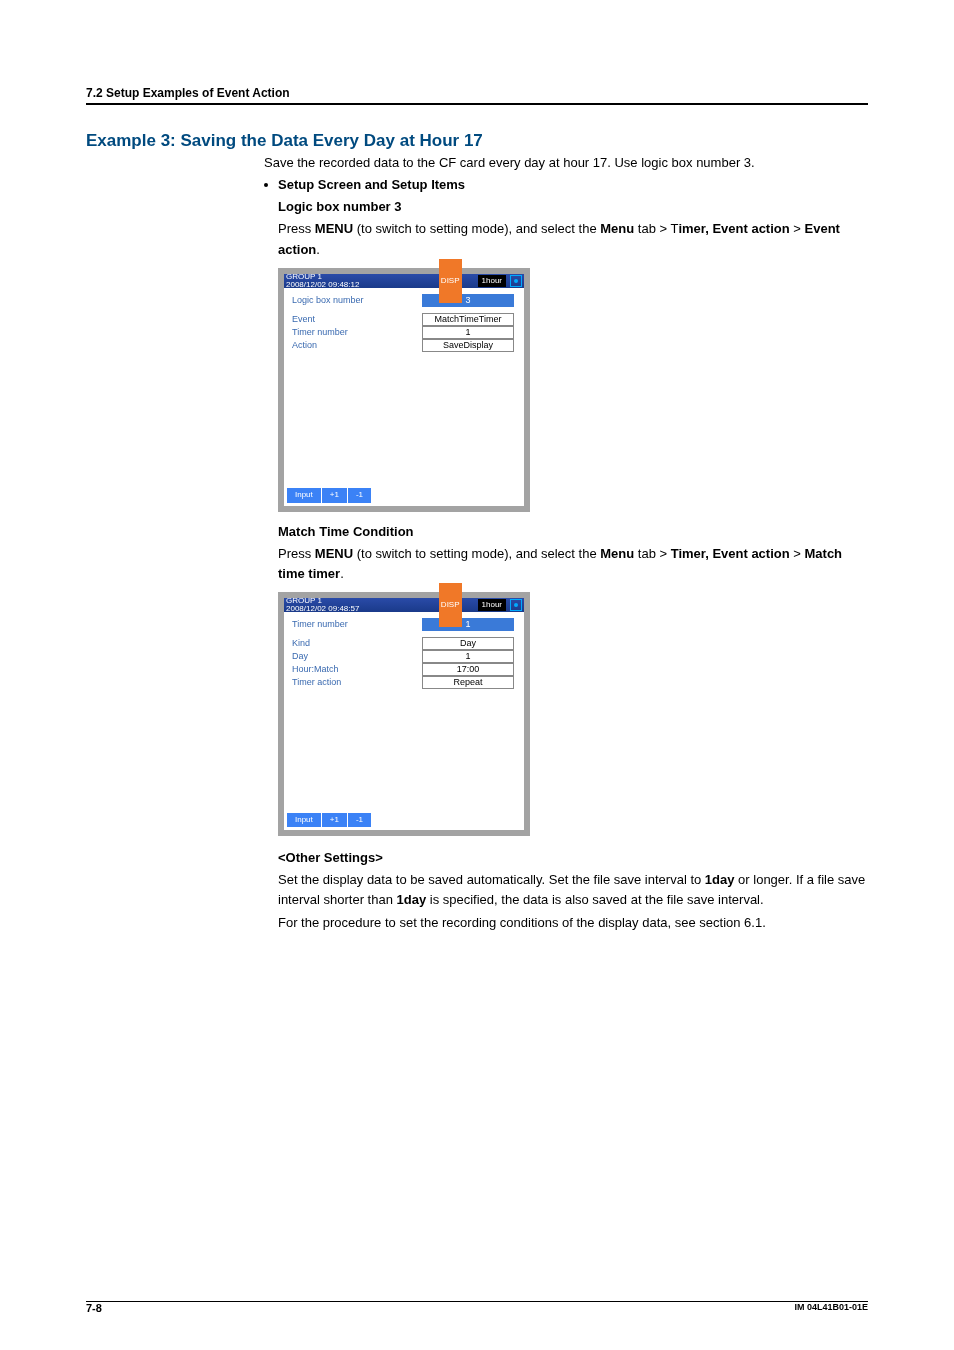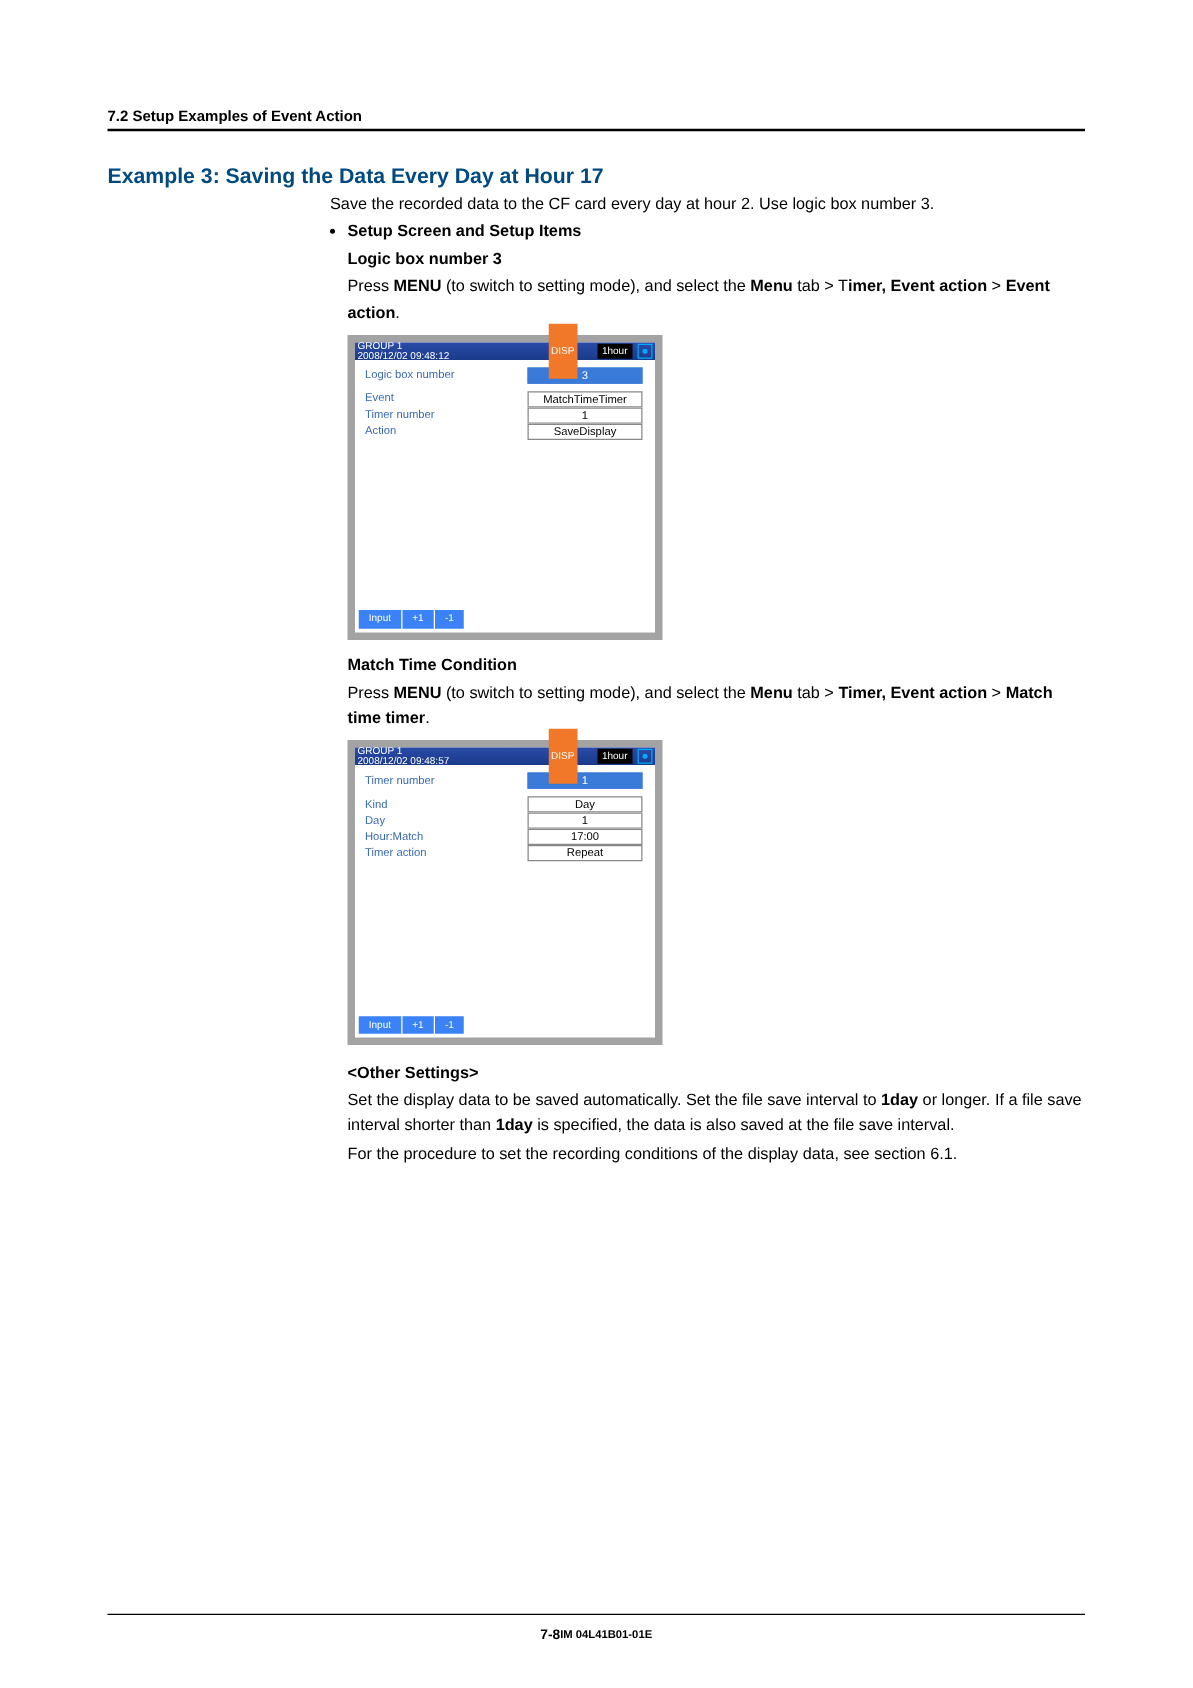--- a/index.html
+++ b/index.html
@@ -13,42 +13,42 @@
 .dot{display:inline-block;width:4px;height:4px;background:#000;border-radius:50%;vertical-align:middle;margin-right:10px;margin-top:-2px}
 .indent{margin-left:14px}
 .screenshot{width:252px;height:244px;background:#fff;border:6px solid #a3a3a3;margin-top:8px;position:relative;font-family:Liberation Sans, sans-serif;font-size:9px;box-sizing:border-box}
 .ss-top{height:14px;background:linear-gradient(#2a4ba8,#1a3a8a);color:#fff;display:flex;align-items:center;padding:0 2px;position:relative}
 .ss-top .grp{font-size:8px;line-height:8px}
 .ss-top .disp{margin-left:auto;background:#f07828;color:#fff;padding:16px 2px;font-size:8px;display:flex;gap:2px}
 .ss-top .rate{background:#000;color:#fff;padding:0 4px;font-size:8px;margin-left:16px}
 .ss-top .rec{width:10px;height:10px;border:1px solid #0af;margin-left:4px;display:flex;align-items:center;justify-content:center}
 .ss-top .rec::after{content:"";width:4px;height:4px;background:#0af;border-radius:50%}
 .ss-body{padding:6px 8px;color:#3a6ab0}
-.ss-row{display:flex;align-items:center;height:13px}
+.ss-row{display:flex;height:13px}
 .ss-label{width:130px}
 .ss-val{width:90px;border:1px solid #888;background:#fff;color:#000;text-align:center;height:11px;line-height:11px;font-size:9px}
 .ss-val.sel{background:#3a7ad8;color:#fff;border-color:#3a7ad8}
 .ss-foot{position:absolute;bottom:3px;left:3px;display:flex;gap:1px}
 .ss-btn{background:#3b82f6;color:#fff;font-size:8px;padding:1px 8px}
-.footer{position:absolute;bottom:36px;left:86px;right:86px;border-top:1px solid #000;display:flex;justify-content:center;padding-top:10px;font-size:11px}
+.footer{position:absolute;bottom:36px;left:86px;right:86px;border-top:1px solid #000;display:flex;justify-content:space-between;padding-top:0;font-size:11px}
 .footer .pn{font-weight:bold}
 .footer .doc{font-size:9px;font-weight:bold}
 b{font-weight:bold}
 </style>
 </head>
 <body>
 
 <div class="page">
 
   <div class="sect-head">7.2  Setup Examples of Event Action</div>
 
   <div class="ex-title">Example 3: Saving the Data Every Day at Hour 17</div>
 
   <div class="body-col">
-    <p>Save the recorded data to the CF card every day at hour 2. Use logic box number 3.</p>
+    <p>Save the recorded data to the CF card every day at hour 17. Use logic box number 3.</p>
 
     <p class="sub-head"><span class="dot"></span><span>Setup Screen and Setup Items</span></p>
 
     <div class="indent">
       <p class="sub-head2">Logic box number 3</p>
       <p>
         <span>Press </span><b>MENU</b><span> (to switch to setting mode), and select the </span><b>Menu</b><span> tab &gt; T</span><b>imer, Event action</b><span> &gt; </span><b>Event action</b><span>.</span>
       </p>
 
       <div class="screenshot">

